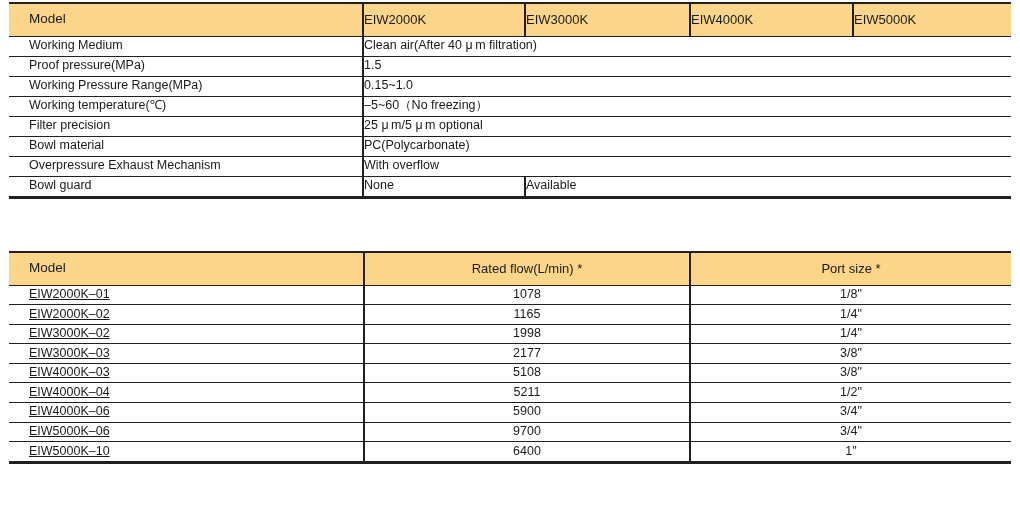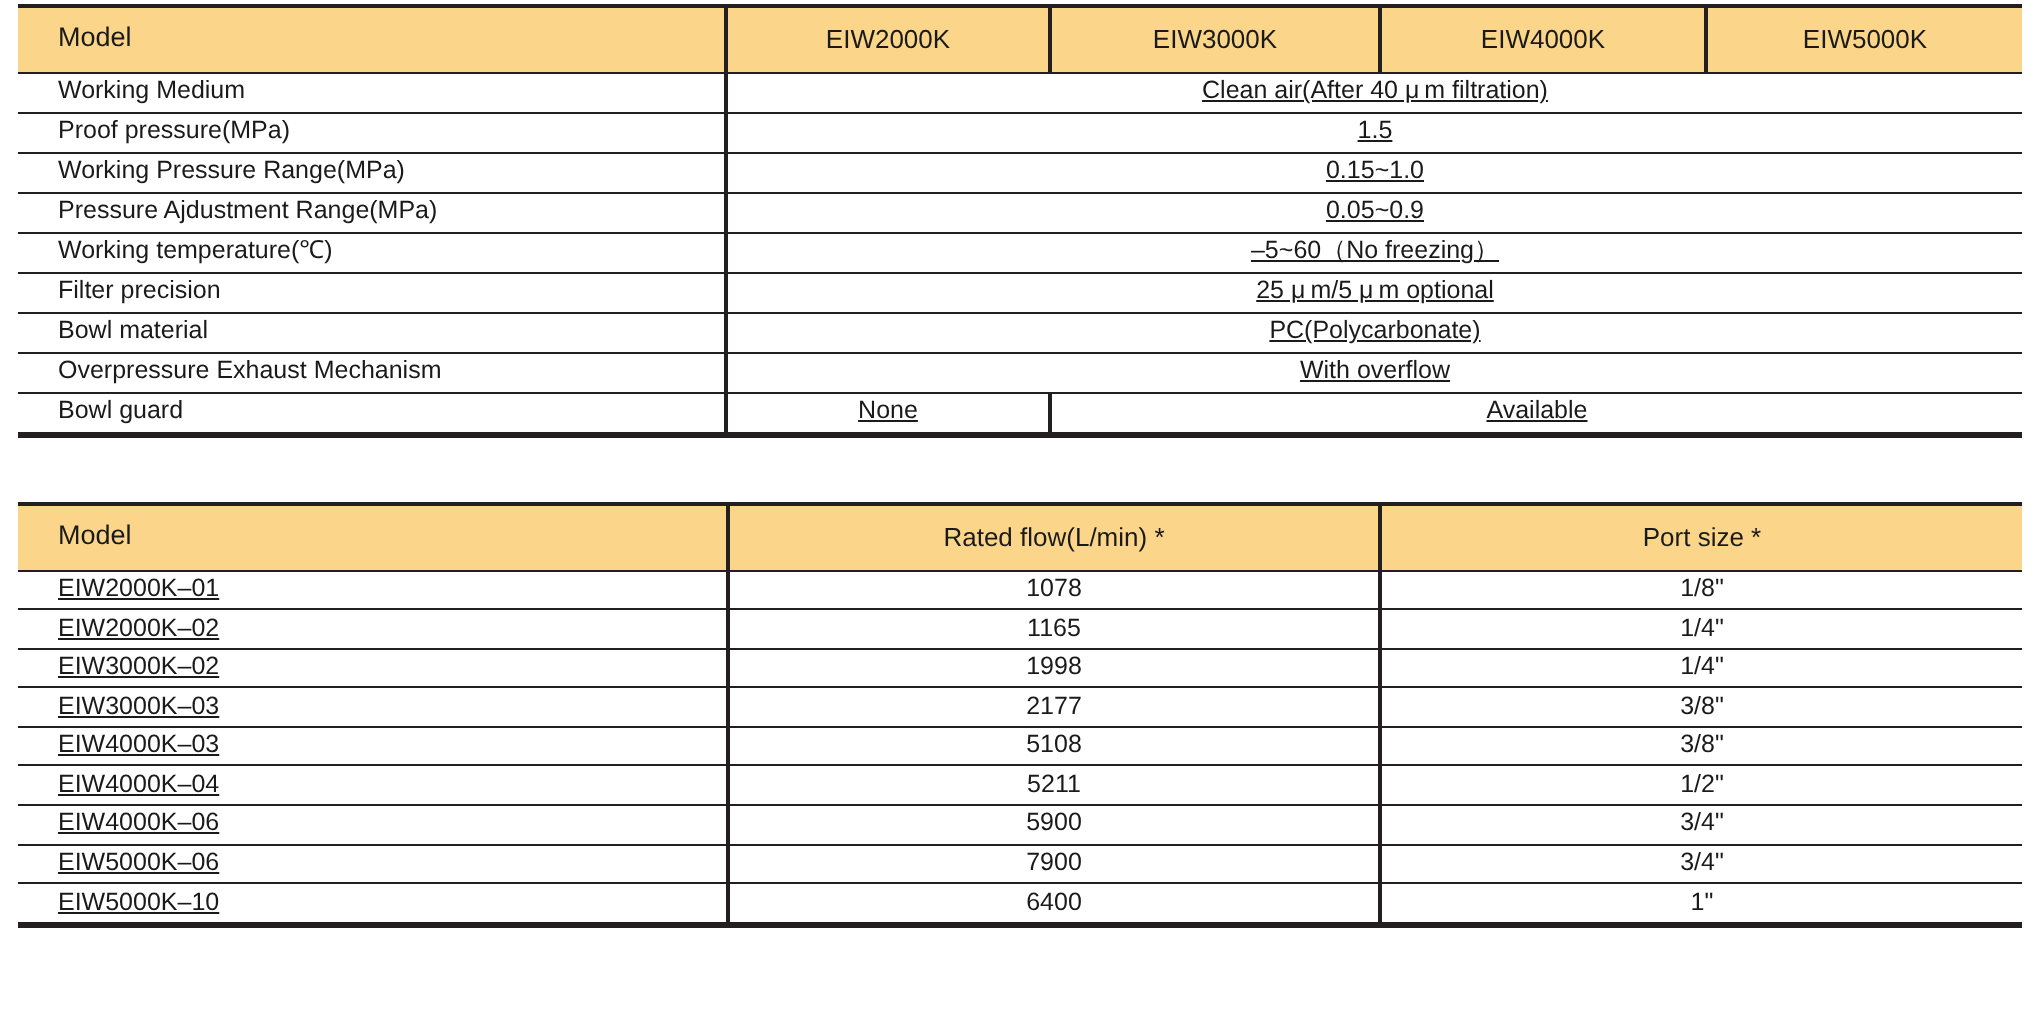--- a/index.html
+++ b/index.html
@@ -54,41 +54,39 @@
 
   
   #table-one-wrap {
     position: absolute;
     left: 9px;
     top: 2px;
   }
   #table-one .hdr-cell {
     background: #fbd68a;
     height: 32px;
-    text-align: center;
+    text-align: left;
     font-size: 13px;
   }
   #table-one .hdr-model {
     background: #fbd68a;
     height: 32px;
     text-align: left;
     padding-left: 20px;
     font-size: 13.5px;
   }
   #table-one tr.datarow td {
     height: 20px;
     border-top: 1.6px solid #231f20;
   }
   #table-one tr.datarow td.label {
     text-align: left;
     padding-left: 20px;
   }
   #table-one tr.datarow td.value {
-    text-align: center;
-    text-decoration: underline;
   }
   
   #table-one .vsep {
     border-left: 2.4px solid #231f20;
   }
   #table-one .vsep-hdr {
     border-left: 2.4px solid #231f20;
   }
 
   
@@ -174,24 +172,20 @@
         <tr class="datarow">
           <td class="label">Proof pressure(MPa)</td>
           <td class="value vsep" colspan="4">1.5</td>
         </tr>
 
         <tr class="datarow">
           <td class="label">Working Pressure Range(MPa)</td>
           <td class="value vsep" colspan="4">0.15~1.0</td>
         </tr>
 
-        <tr class="datarow">
-          <td class="label">Pressure Ajdustment Range(MPa)</td>
-          <td class="value vsep" colspan="4">0.05~0.9</td>
-        </tr>
 
         <tr class="datarow">
           <td class="label">Working temperature(℃)</td>
           <td class="value vsep" colspan="4">–5~60（No freezing）</td>
         </tr>
 
         <tr class="datarow">
           <td class="label">Filter precision</td>
           <td class="value vsep" colspan="4">25&nbsp;μ m/5&nbsp;μ m optional</td>
         </tr>
@@ -264,21 +258,21 @@
           <td class="value vsep">5211</td>
           <td class="value vsep">1/2"</td>
         </tr>
         <tr class="datarow">
           <td class="label">EIW4000K–06</td>
           <td class="value vsep">5900</td>
           <td class="value vsep">3/4"</td>
         </tr>
         <tr class="datarow">
           <td class="label">EIW5000K–06</td>
-          <td class="value vsep">7900</td>
+          <td class="value vsep">9700</td>
           <td class="value vsep">3/4"</td>
         </tr>
         <tr class="datarow">
           <td class="label">EIW5000K–10</td>
           <td class="value vsep">6400</td>
           <td class="value vsep">1"</td>
         </tr>
 
       </tbody>
     </table>

